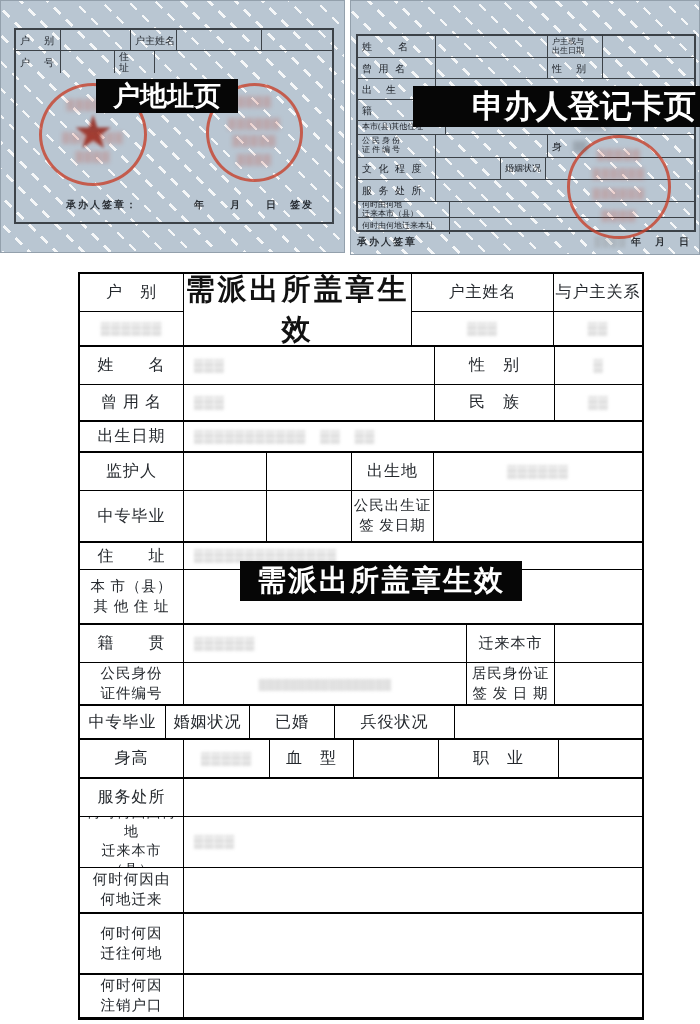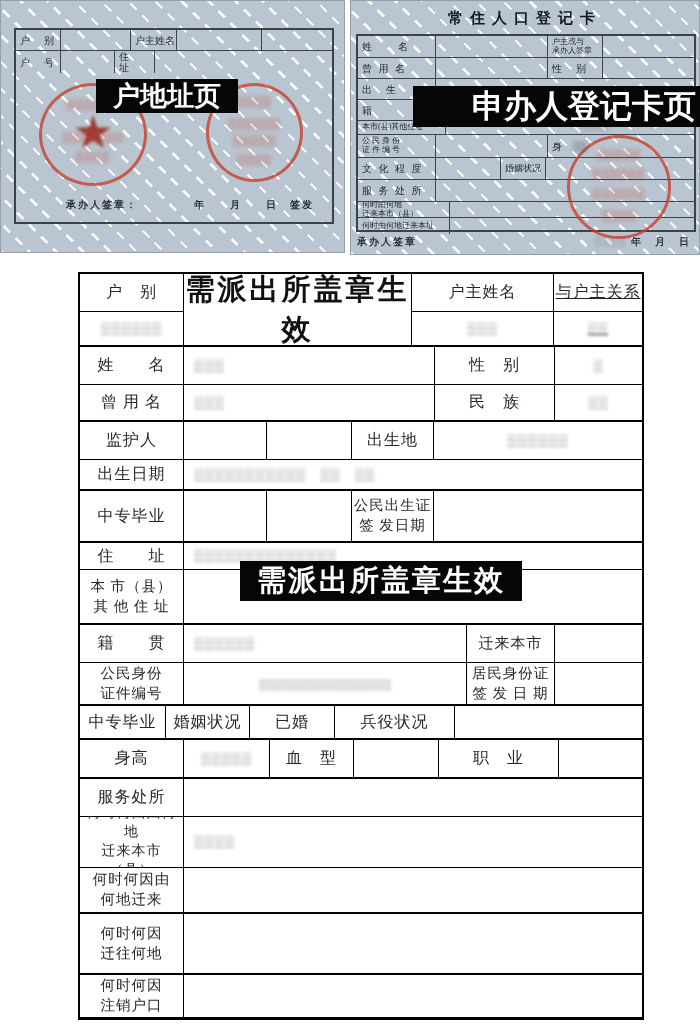--- a/index.html
+++ b/index.html
@@ -55,21 +55,21 @@
   .fr{display:flex;border-bottom:1px solid #000;box-sizing:border-box;position:relative;}
   .fr.thick{border-bottom-width:2px;}
   .fr:last-child{border-bottom:none;}
   .fc{border-right:1px solid #000;box-sizing:border-box;display:flex;align-items:center;
       justify-content:center;text-align:center;font-size:16px;letter-spacing:1px;
       color:#24282d;overflow:hidden;}
   .fc.last{border-right:none;}
   .fc.lft{justify-content:flex-start;padding-left:10px;text-align:left;}
   .ml{white-space:pre-line;line-height:1.35;font-size:14.5px;}
   .stack{display:flex;flex-direction:column;border-right:1px solid #000;box-sizing:border-box;}
-  .stack.last{border-right:none;text-decoration:underline;}
+  .stack.last{border-right:none;}
   .sc{display:flex;align-items:center;justify-content:center;box-sizing:border-box;
       font-size:16px;letter-spacing:1px;color:#24282d;}
   .sc.hd{border-bottom:1px solid #000;}
   .sc.vv{flex:1;}
   .ftitle{font-size:29px;font-weight:700;letter-spacing:3px;color:#111;}
   .idnum{font-size:11px;letter-spacing:0;}
   .notice{left:160px;top:287px;width:282px;height:40px;font-size:29px;letter-spacing:2px;}
 </style>
 </head>
 <body>
@@ -106,27 +106,26 @@
     <div class="stamp" style="left:205px;top:82px;width:97px;height:99px">
       <i class="sl" style="top:10%">▒▒▒▒</i>
       <i class="sl" style="top:33%">▒▒▒▒▒▒</i>
       <i class="sl" style="top:52%">▒▒▒▒▒</i>
       <i class="sl" style="top:72%">▒▒▒▒</i>
     </div>
     <div class="ovl" style="left:95px;top:78px;width:142px;height:34px;font-size:27px">户地址页</div>
   </div>
 
   <div class="card c2">
-    <div class="ctitle">常住人口登记卡</div>
     <div class="cbox">
       <div class="crow" style="height:22px">
         <div class="cc" style="width:78px">姓　　名</div>
         <div class="cc" style="width:112px"></div>
         <div class="cc tiny" style="width:55px">户主或与
-承办人签章</div>
+出生日期</div>
         <div class="cc last" style="flex:1"></div>
       </div>
       <div class="crow" style="height:21px">
         <div class="cc" style="width:78px">曾 用 名</div>
         <div class="cc" style="width:112px"></div>
         <div class="cc" style="width:55px">性　别</div>
         <div class="cc last" style="flex:1"></div>
       </div>
       <div class="crow" style="height:21px">
         <div class="cc" style="width:78px">出　生</div>
@@ -223,40 +222,40 @@
     </div>
 
     <div class="fr thick" style="height:37px">
       <div class="fc" style="width:104px">曾 用 名</div>
       <div class="fc lft" style="width:251px">
           <span class="rv">▒▒▒</span>
         </div>
       <div class="fc" style="width:120px">民　族</div>
       <div class="fc last" style="flex:1">
           <span class="rv">▒▒</span>
+        </div>
+    </div>
+
+    <div class="fr thick" style="height:31px">
+      <div class="fc" style="width:104px">出生日期</div>
+      <div class="fc lft last" style="flex:1">
+          <span class="rv">▒▒▒▒▒▒▒▒▒▒▒　▒▒　▒▒</span>
         </div>
     </div>
 
     <div class="fr" style="height:38px">
       <div class="fc" style="width:104px">监护人</div>
       <div class="fc" style="width:83px"></div>
       <div class="fc" style="width:85px"></div>
       <div class="fc" style="width:82px">出生地</div>
       <div class="fc last" style="flex:1">
           <span class="rv">▒▒▒▒▒▒</span>
         </div>
     </div>
 
-    <div class="fr thick" style="height:31px">
-      <div class="fc" style="width:104px">出生日期</div>
-      <div class="fc lft last" style="flex:1">
-          <span class="rv">▒▒▒▒▒▒▒▒▒▒▒　▒▒　▒▒</span>
-        </div>
-    </div>
-
     <div class="fr thick" style="height:52px">
       <div class="fc" style="width:104px">中专毕业</div>
       <div class="fc" style="width:83px"></div>
       <div class="fc" style="width:85px"></div>
       <div class="fc ml" style="width:82px">公民出生证
 签 发日期</div>
       <div class="fc last" style="flex:1"></div>
     </div>
 
     <div class="fr" style="height:27px">

